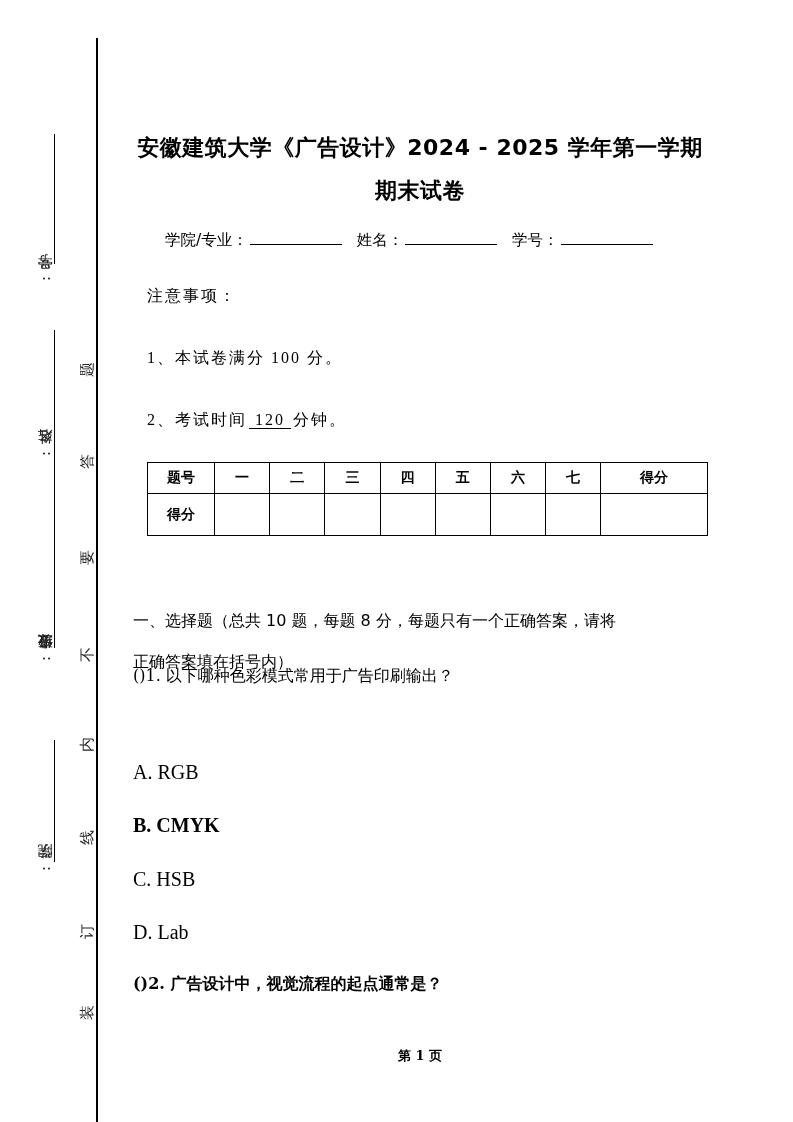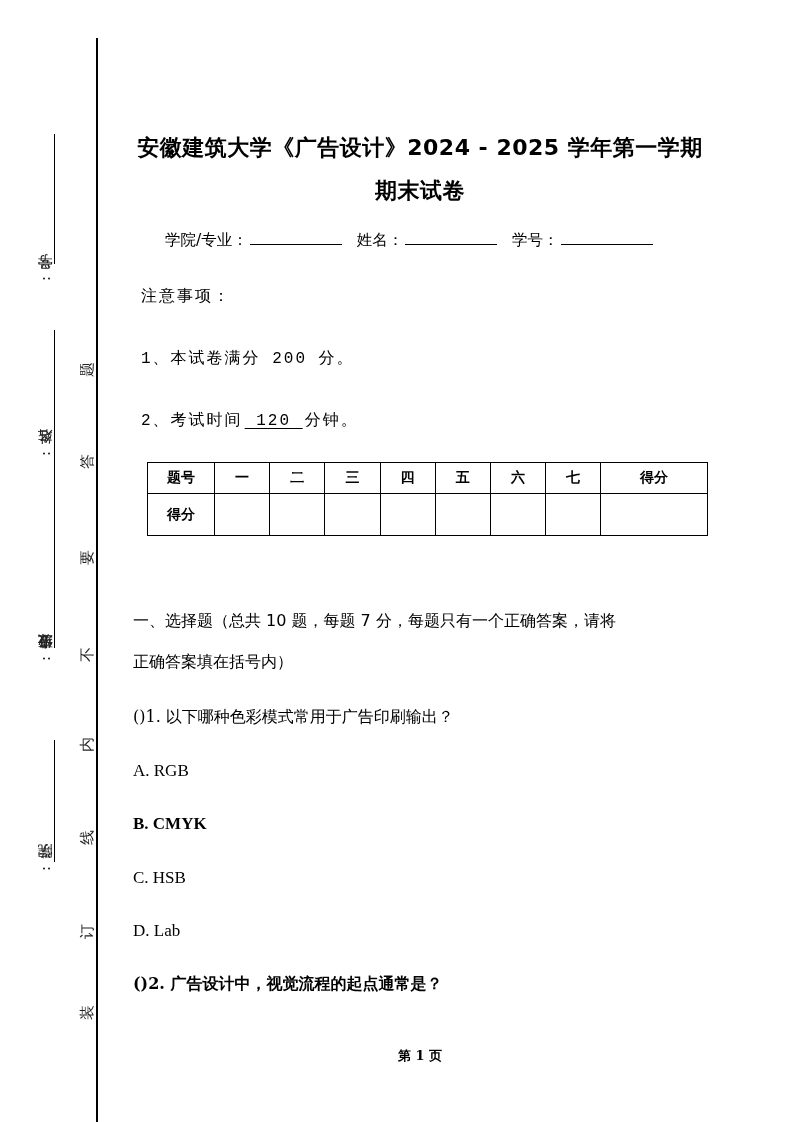--- a/index.html
+++ b/index.html
@@ -12,32 +12,32 @@
                 font-family: "DejaVu Serif", serif; font-size: 15px; color: #222; white-space: nowrap; }
   .side-seg { position: absolute; left: 54px; width: 1px; background: #000; }
   .seal-char { position: absolute; left: 80px; font-size: 15px; color: #222;
                transform: rotate(-90deg); font-family: "DejaVu Serif", serif; }
   .title { left: 0; width: 840px; text-align: center; font-family: "DejaVu Sans", sans-serif;
            font-weight: bold; font-size: 22px; letter-spacing: 0.5px; }
   .info { top: 230px; left: 165px; font-family: "DejaVu Sans", sans-serif; font-weight: normal; font-size: 15.5px;
           white-space: nowrap; }
   .info .blank { display: inline-block; width: 92px; border-bottom: 1px solid #000; margin: 0 10px 0 2px;
                  height: 14px; vertical-align: baseline; }
-  .body-text { left: 141px; font-size: 16px; letter-spacing: 2px; white-space: nowrap; font-family: Liberation Mono, monospace; }
+  .body-text { left: 147px; font-size: 16px; letter-spacing: 2px; white-space: nowrap; font-family: Liberation Serif, serif; }
   .u { text-decoration: underline; text-underline-offset: 3px; padding: 0 2px; }
   table.score { position: absolute; left: 147px; top: 462px; border-collapse: collapse; width: 561px;
                 font-family: "DejaVu Sans", sans-serif; font-weight: bold; font-size: 14px; }
   table.score td { border: 1.3px solid #000; text-align: center; padding: 0; }
   table.score tr.r0 td { height: 30px; }
   table.score tr.r1 td { height: 41px; }
   table.score tr.r2 td { height: 51px; }
   table.score td.c0 { width: 66px; }
   .q-text { left: 133px; font-size: 16px; white-space: nowrap; font-family: "DejaVu Sans", sans-serif; }
   .q-text .num { font-family: "DejaVu Serif", serif; }
-  .opt { left: 133px; font-size: 17px; font-family: "Liberation Serif", serif; white-space: nowrap; }
+  .opt { left: 133px; font-size: 20px; font-family: "Liberation Serif", serif; white-space: nowrap; }
   .footer { top: 1047px; left: 0; width: 840px; text-align: center; font-family: "DejaVu Serif", serif;
             font-weight: bold; font-size: 13px; }
 </style>
 </head>
 <body>
 
 <div class="bind-line margin-line"></div>
 
 <div class="side-seg" style="top:134px;height:130px;"></div>
 <div class="side-label" style="left:36px;top:276px;">学号:</div>
@@ -60,21 +60,21 @@
 <div class="abs title" style="top:133px;">安徽建筑大学《广告设计》2024 - 2025 学年第一学期</div>
 <div class="abs title" style="top:176px;">期末试卷</div>
 
 <div class="abs info">
   <span>学院/专业：</span><span class="blank"></span>
   <span>姓名：</span><span class="blank"></span>
   <span>学号：</span><span class="blank"></span>
 </div>
 
 <div class="abs body-text" style="top:286px;">注意事项：</div>
-<div class="abs body-text" style="top:348px;">1、本试卷满分 200 分。</div>
+<div class="abs body-text" style="top:348px;">1、本试卷满分 100 分。</div>
 <div class="abs body-text" style="top:410px;">
   <span>2、考试时间</span><span class="u"> 120 </span><span>分钟。</span>
 </div>
 
 <table class="score">
   <tbody>
       <tr class="r0">
     <td class="c0">题号</td>
     <td>一</td>
     <td>二</td>
@@ -92,24 +92,24 @@
     <td></td>
     <td></td>
     <td></td>
     <td></td>
     <td></td>
     <td></td>
   </tr>
 </tbody>
   </table>
 
-<div class="abs q-text" style="top:611px;font-size:16px;">一、选择题（总共 10 题，每题 7 分，每题只有一个正确答案，请将</div>
+<div class="abs q-text" style="top:611px;font-size:16px;">一、选择题（总共 10 题，每题 8 分，每题只有一个正确答案，请将</div>
 <div class="abs q-text" style="top:652px;font-size:16px;">正确答案填在括号内）</div>
 
-<div class="abs q-text" style="top:707px;">
+<div class="abs q-text" style="top:666px;">
   <span class="num">()1.</span>
   <span>以下哪种色彩模式常用于广告印刷输出？</span>
 </div>
 <div class="abs opt" style="top:761px;">A. RGB</div>
 <div class="abs opt" style="top:814px;font-weight:bold;">B. CMYK</div>
 <div class="abs opt" style="top:868px;">C. HSB</div>
 <div class="abs opt" style="top:921px;">D. Lab</div>
 
 <div class="abs q-text" style="top:974px;font-weight:bold;">
   <span class="num">()2.</span>

